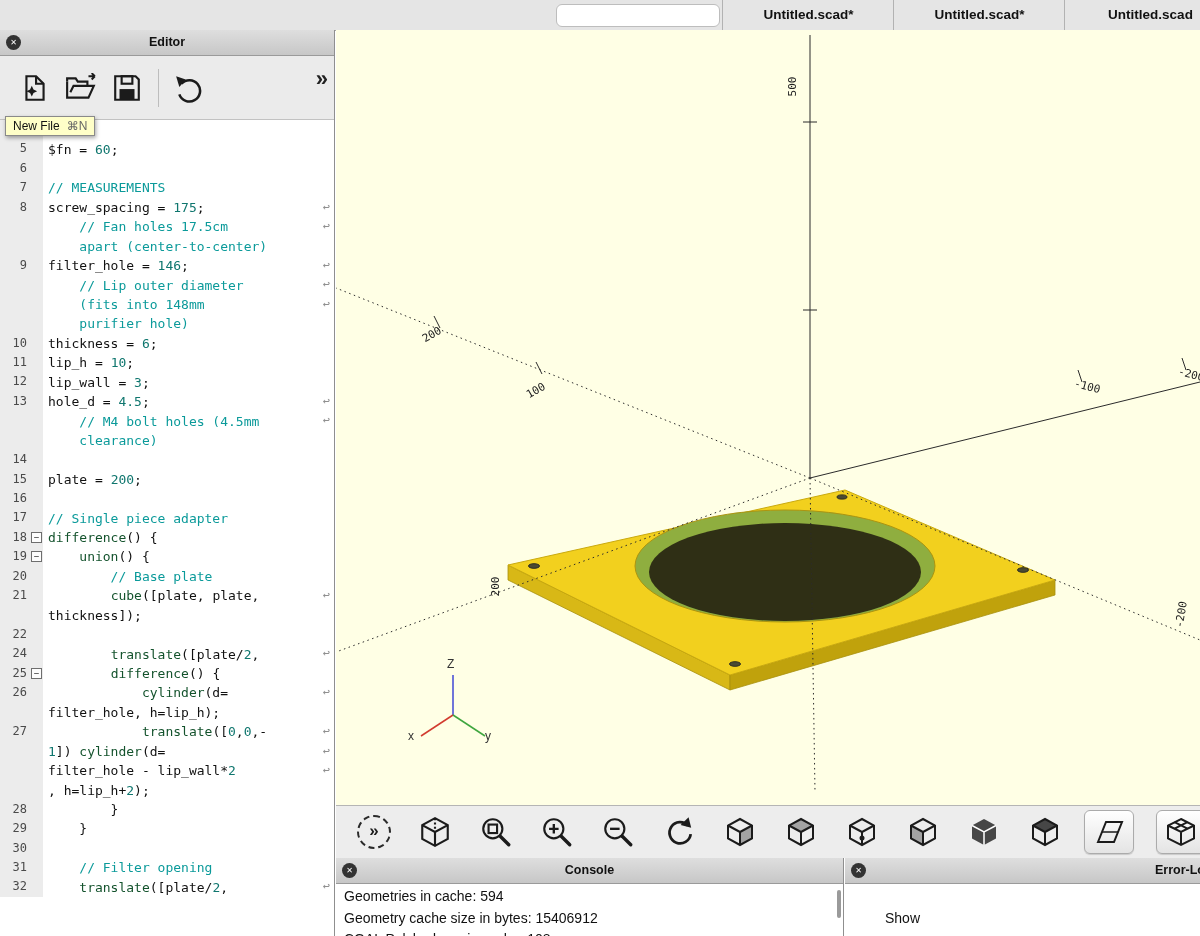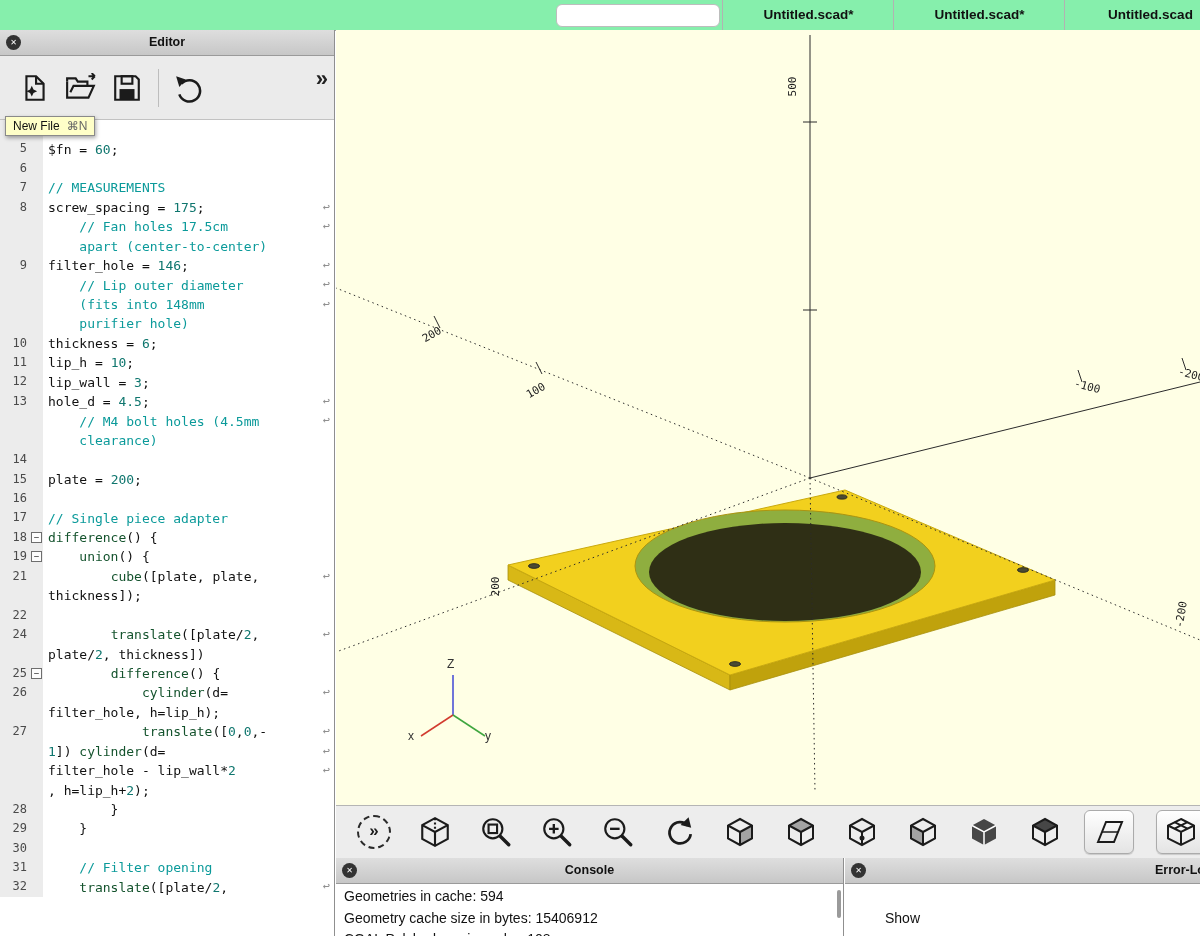--- a/index.html
+++ b/index.html
@@ -1,18 +1,18 @@
 <!DOCTYPE html>
 <html><head>
 <meta charset="utf-8">
 <style>
   html,body{margin:0;padding:0;width:1200px;height:936px;overflow:hidden;
     font-family:"Liberation Sans",sans-serif;background:#fff;position:relative;}
   
-  .tabbar{position:absolute;left:0;top:0;width:1200px;height:30px;background:#86efac;
+  .tabbar{position:absolute;left:0;top:0;width:1200px;height:30px;background:#e5e5e5;
     border-bottom:1px solid #a8a8a8;}
   .active-tab{position:absolute;left:556px;top:4px;width:162px;height:21px;background:#fff;
     border:1px solid #bdbdbd;border-radius:6px;}
   .tab{position:absolute;top:0;height:30px;line-height:29px;text-align:center;width:171px;
     font-size:13.5px;font-weight:600;color:#111;border-left:1px solid #b2b2b2;}
   .tab.t1{left:722px}.tab.t2{left:893px}.tab.t3{left:1064px}
   
   .phead{height:25px;background:linear-gradient(#dedede,#c7c7c7);border-bottom:1px solid #9a9a9a;
     position:relative;}
   .pclose{position:absolute;left:6px;top:5px;width:15px;height:15px;border-radius:50%;
@@ -250,45 +250,45 @@
         <span class="txt"><span class="tok-k">difference</span><span class="tok-p">() {</span></span>
       </div>
       <div class="crow">
         <span class="num">19</span>
         <span class="fold">
           <span class="foldbox">−</span>
         </span>
         <span class="txt"><span class="tok-p">    </span><span class="tok-k">union</span><span class="tok-p">() {</span></span>
       </div>
       <div class="crow">
+        <span class="num">20</span>
+        <span class="fold"></span>
+        <span class="txt"><span class="tok-c">        // Base plate</span></span>
+      </div>
+      <div class="crow">
         <span class="num">21</span>
         <span class="fold"></span>
         <span class="txt"><span class="tok-p">        </span><span class="tok-k">cube</span><span class="tok-p">([plate, plate,</span></span>
         <span class="wrapmark">↩</span>
       </div>
       <div class="crow">
         <span class="num"></span>
         <span class="fold"></span>
         <span class="txt"><span class="tok-p">thickness]);</span></span>
       </div>
       <div class="crow">
         <span class="num">22</span>
         <span class="fold"></span>
         <span class="txt"></span>
       </div>
       <div class="crow">
         <span class="num">24</span>
         <span class="fold"></span>
         <span class="txt"><span class="tok-p">        </span><span class="tok-k">translate</span><span class="tok-p">([plate/</span><span class="tok-n">2</span><span class="tok-p">,</span></span>
         <span class="wrapmark">↩</span>
-      </div>
-      <div class="crow">
-        <span class="num"></span>
-        <span class="fold"></span>
-        <span class="txt"><span class="tok-p">plate/</span><span class="tok-n">2</span><span class="tok-p">, thickness])</span></span>
       </div>
       <div class="crow">
         <span class="num">25</span>
         <span class="fold">
           <span class="foldbox">−</span>
         </span>
         <span class="txt"><span class="tok-p">        </span><span class="tok-k">difference</span><span class="tok-p">() {</span></span>
       </div>
       <div class="crow">
         <span class="num">26</span>

